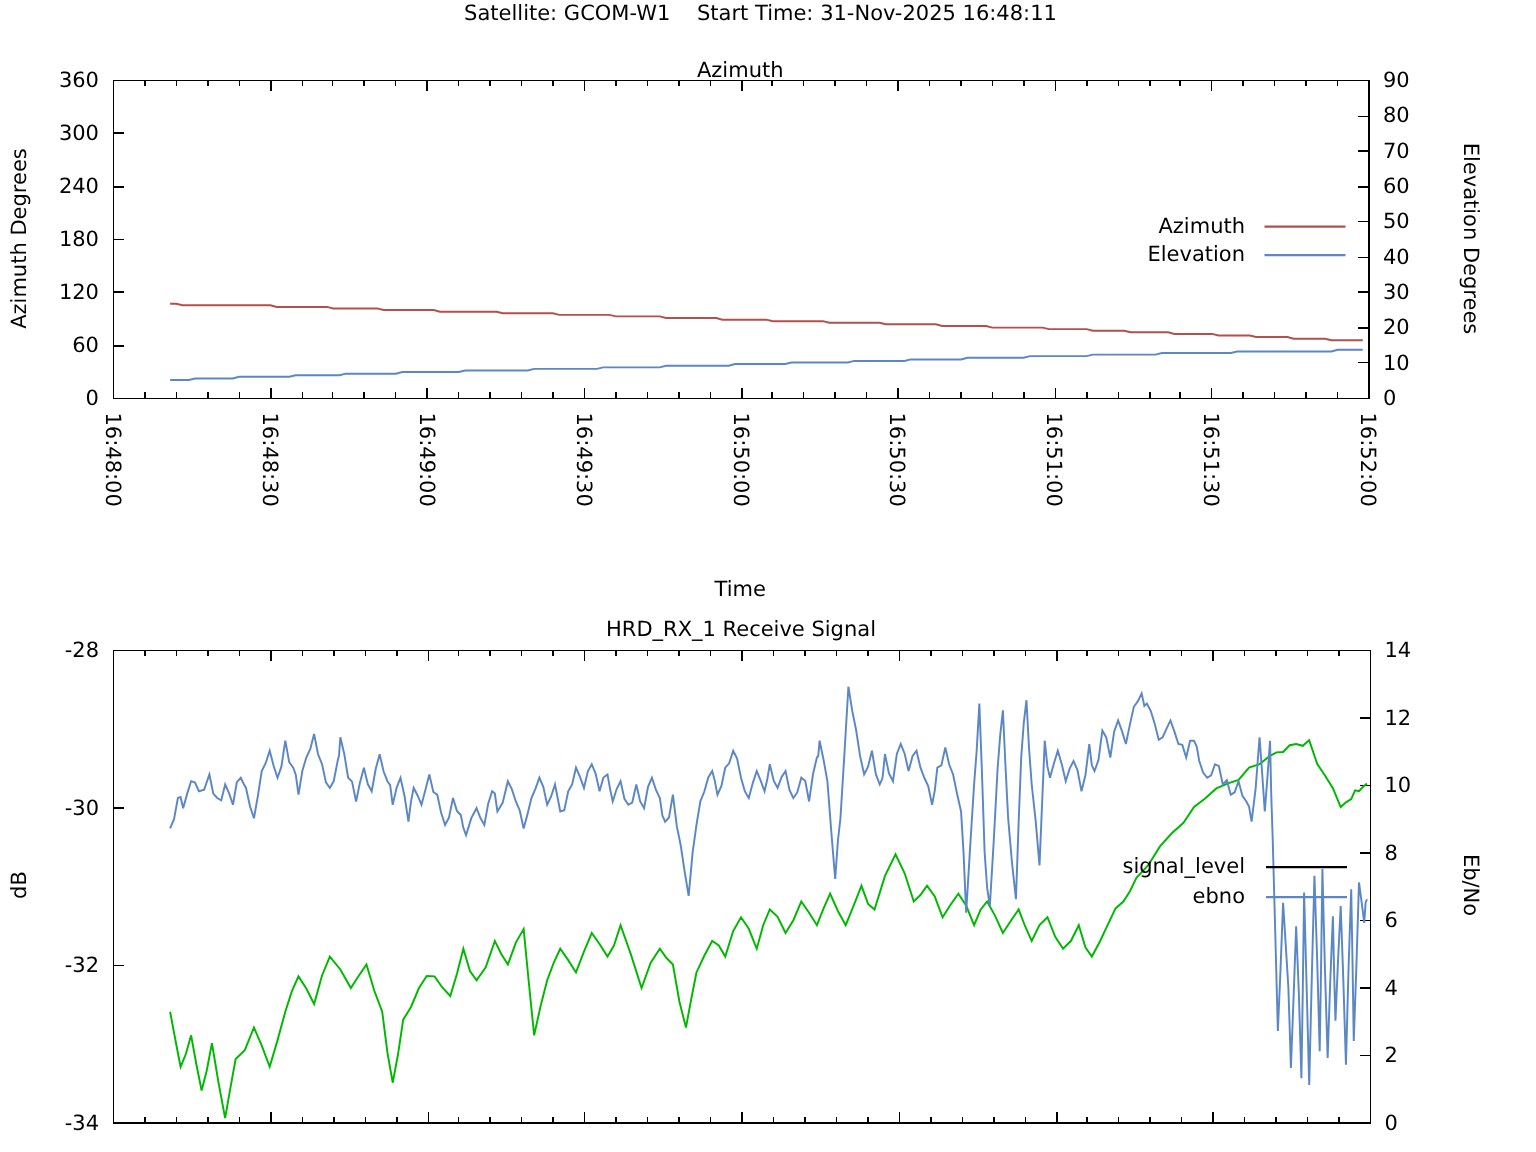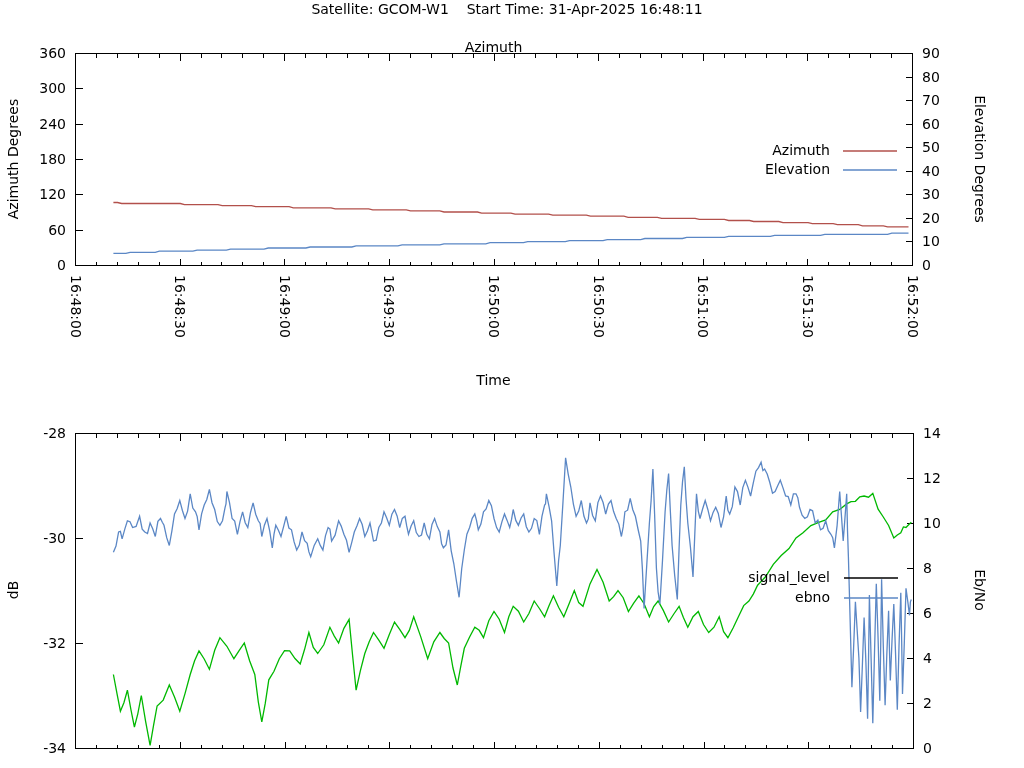--- a/index.html
+++ b/index.html
@@ -280,26 +280,27 @@
         <path d="M113.4 552.3L116.0 546.1L118.6 532.0L120.4 531.3L122.1 538.8L124.8 529.1L127.4 520.8L130.0 521.7L132.6 527.5L136.1 526.4L139.6 516.3L142.2 529.1L144.8 532.0L147.5 533.5L150.1 523.0L152.7 528.8L155.3 536.5L157.9 521.4L160.5 518.5L162.3 522.3L164.0 525.3L166.7 537.7L169.3 545.5L171.9 530.8L174.5 514.0L177.1 508.8L179.8 500.5L182.4 510.5L185.0 518.5L187.6 511.1L190.2 493.8L192.8 508.1L195.5 511.8L197.2 516.6L199.0 529.8L201.6 513.8L204.2 505.0L206.8 499.5L209.4 489.3L212.0 502.7L214.7 509.5L217.3 521.6L219.9 525.3L222.5 520.7L225.1 507.3L226.0 503.8L226.9 491.5L229.5 502.6L232.1 518.5L234.7 521.1L237.4 534.3L240.0 521.6L242.6 511.8L245.2 522.7L247.8 527.5L250.5 512.5L253.1 502.8L255.7 514.2L258.3 520.8L260.1 523.4L261.8 536.5L264.4 525.2L267.0 518.5L269.7 530.8L272.3 547.8L274.0 534.2L275.8 525.3L278.4 530.3L281.0 536.5L283.6 526.7L286.2 516.3L288.9 528.0L291.5 529.8L294.1 541.9L296.7 550.0L299.3 545.1L302.0 532.0L304.6 540.6L307.2 543.3L308.9 551.9L310.7 556.8L314.2 545.4L317.7 538.8L320.3 545.4L322.9 550.0L325.5 535.6L328.1 527.5L329.9 529.0L331.6 541.0L335.1 535.2L338.6 520.8L341.2 526.1L343.9 534.3L346.5 540.3L349.1 552.3L351.7 542.6L354.3 532.0L357.0 525.8L359.6 518.5L362.2 524.5L364.8 536.5L367.4 531.0L370.0 523.0L371.8 532.2L373.5 541.0L376.2 540.2L378.8 527.5L381.4 523.0L384.0 511.8L386.6 517.8L389.3 525.3L391.9 514.2L394.5 509.5L397.1 515.9L399.7 527.5L402.3 518.4L405.0 516.3L406.7 525.9L408.5 534.3L411.1 526.0L413.7 520.8L416.3 532.6L418.9 536.5L421.5 535.0L424.2 523.0L426.8 534.3L429.4 538.8L432.0 524.5L434.6 518.5L437.3 526.6L439.9 532.0L441.6 543.7L443.4 547.8L446.0 545.0L448.6 529.8L451.2 550.8L453.8 563.5L456.5 581.5L459.1 597.3L461.7 568.7L464.3 550.0L466.9 534.2L469.6 527.5L472.2 518.3L474.8 514.0L476.5 520.4L478.3 529.8L480.9 524.1L483.5 511.8L486.1 508.9L488.8 500.5L491.4 505.7L494.0 518.5L496.6 527.6L499.2 532.0L501.9 521.9L504.5 514.0L507.1 520.4L509.7 527.5L511.5 519.7L513.2 509.5L515.8 520.4L518.4 525.3L521.1 518.0L523.7 514.0L526.3 526.7L528.9 532.0L531.5 528.3L534.2 518.5L536.8 520.5L539.4 534.3L542.0 516.2L544.6 505.0L545.5 504.0L546.4 493.8L549.0 506.3L551.6 520.8L554.2 554.5L556.8 586.0L558.6 560.5L560.3 545.5L563.0 501.7L565.6 457.8L568.2 474.1L570.8 487.0L573.4 504.1L576.1 516.3L578.7 511.1L581.3 500.5L583.9 516.1L586.5 523.0L588.3 518.9L590.0 502.8L592.6 515.5L595.3 520.8L597.9 502.6L600.5 496.0L603.1 502.5L605.7 514.0L608.4 504.0L611.0 500.5L613.6 511.6L616.2 518.5L618.8 524.1L621.4 536.5L623.2 526.9L624.9 511.8L627.6 510.2L630.2 498.3L632.8 509.7L635.4 516.3L638.0 529.0L640.7 541.0L642.4 569.1L644.1 608.5L646.8 564.2L649.4 523.0L651.1 500.7L652.9 469.0L654.6 514.1L656.4 568.0L658.1 592.0L659.9 604.0L662.5 560.5L665.1 511.8L666.8 490.2L668.6 473.5L670.3 510.2L672.1 545.5L674.7 575.5L677.3 599.5L679.1 548.0L680.8 505.0L682.5 482.1L684.3 466.8L686.0 498.5L687.8 523.0L690.4 546.8L693.0 577.0L694.8 534.1L696.5 493.8L698.3 511.1L700.0 518.5L702.6 509.0L705.2 500.5L707.9 509.7L710.5 520.8L713.1 512.4L715.7 507.3L718.3 513.4L721.0 527.5L723.6 516.8L726.2 496.0L727.9 510.3L729.7 514.0L732.3 506.7L734.9 487.0L737.5 491.6L740.2 505.0L742.8 487.6L745.4 480.3L748.0 487.4L750.6 496.0L753.3 482.9L755.9 471.2L758.5 467.6L761.1 462.3L762.9 470.6L764.6 469.0L767.2 474.0L769.8 482.5L772.5 493.2L775.1 491.5L777.7 485.7L780.3 480.3L782.9 487.6L785.6 496.0L788.2 496.6L790.8 505.0L793.4 493.8L796.0 493.8L797.8 497.7L799.5 507.3L802.1 515.1L804.8 518.5L807.4 516.9L810.0 509.5L812.6 510.8L815.2 523.0L817.9 520.1L820.5 529.8L823.1 528.2L825.7 520.8L828.3 530.6L830.9 534.3L832.7 537.7L834.4 547.8L837.1 525.6L839.7 491.5L841.4 515.0L843.2 541.0L844.9 518.9L846.7 493.8L847.5 530.2L848.4 556.8L850.2 622.8L851.9 687.3L853.6 648.1L855.4 601.8L857.1 629.1L858.9 658.0L859.8 685.5L860.6 712.0L862.4 664.4L864.1 617.5L865.9 662.1L867.6 718.8L868.5 661.9L869.4 595.0L871.1 658.2L872.8 723.3L874.6 648.8L876.3 583.8L878.1 639.1L879.8 700.8L880.7 646.2L881.6 579.3L883.3 646.3L885.1 705.3L886.8 655.0L888.6 610.8L889.4 647.8L890.3 680.5L892.0 640.9L893.8 604.0L895.5 651.9L897.3 709.8L899.0 646.4L900.8 592.8L901.7 642.4L902.5 694.0L904.3 642.9L906.0 588.3L907.8 601.7L909.5 615.3L910.4 601.8L911.3 599.5" fill="none" stroke="#5b87c5" stroke-width="1.3" clip-path="url(#clip1)"></path>
         <g>
           <text x="830" y="582" text-anchor="end" fill="#000" font-size="14" font-family="&quot;DejaVu Sans&quot;,&quot;Liberation Sans&quot;,sans-serif">signal_level</text>
           <line x1="844" y1="578" x2="898" y2="578" stroke="#000000" stroke-width="1.5"></line>
           <text x="830" y="602" text-anchor="end" fill="#000" font-size="14" font-family="&quot;DejaVu Sans&quot;,&quot;Liberation Sans&quot;,sans-serif">ebno</text>
           <line x1="844" y1="598" x2="898" y2="598" stroke="#5b87c5" stroke-width="1.5"></line>
         </g>
       </g>
     </svg>
 
-  <div class="abs t center" style="left:0;top:8;width:1014px;">Satellite: GCOM-W1    Start Time: 31-Apr-2025 16:48:11</div>
+  <div class="abs t center" style="left:0;top:8;width:1014px;">Satellite: GCOM-W1    Start Time: 31-Nov-2025 16:48:11</div>
 
   <div class="abs t center" style="left:75px;top:38px;width:837px;">Azimuth</div>
 
-  <div class="abs t center" style="left:75px;top:371px;width:837px;">Time</div>
-
+  <div class="abs t center" style="left:75px;top:384px;width:837px;">Time</div>
+
+  <div class="abs t center" style="left:75px;top:411px;width:838px;">HRD_RX_1 Receive Signal</div>
 
   <div class="abs t center rot-l" style="left:-87px;top:150px;width:200px;">Azimuth Degrees</div>
 
   <div class="abs t center rot-r" style="left:880px;top:150px;width:200px;">Elevation Degrees</div>
 
   <div class="abs t center rot-l" style="left:-87px;top:581px;width:200px;">dB</div>
 
   <div class="abs t center rot-r" style="left:880px;top:581px;width:200px;">Eb/No</div>
 
 </div>

